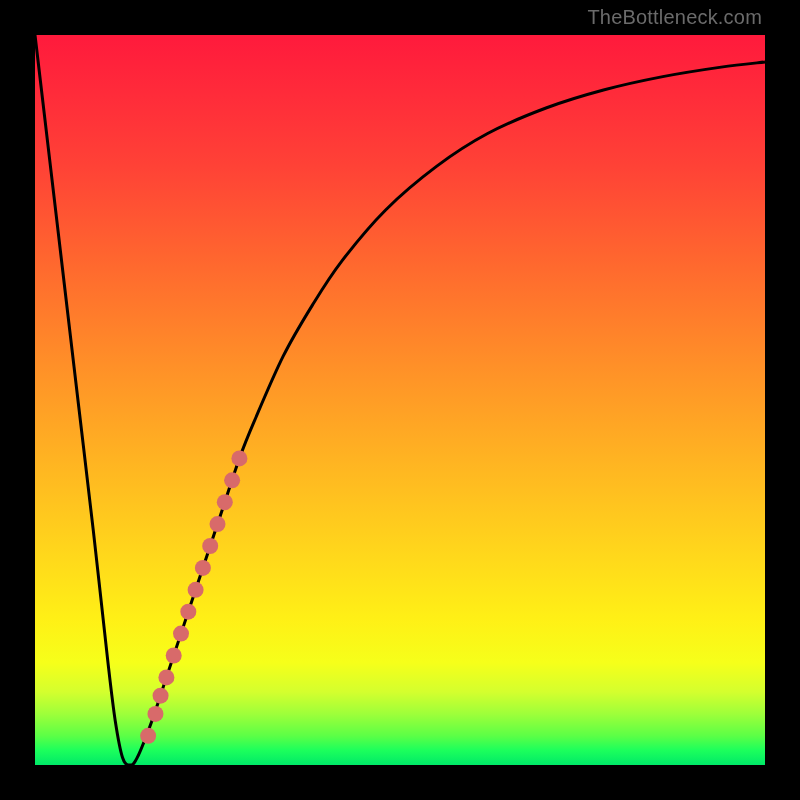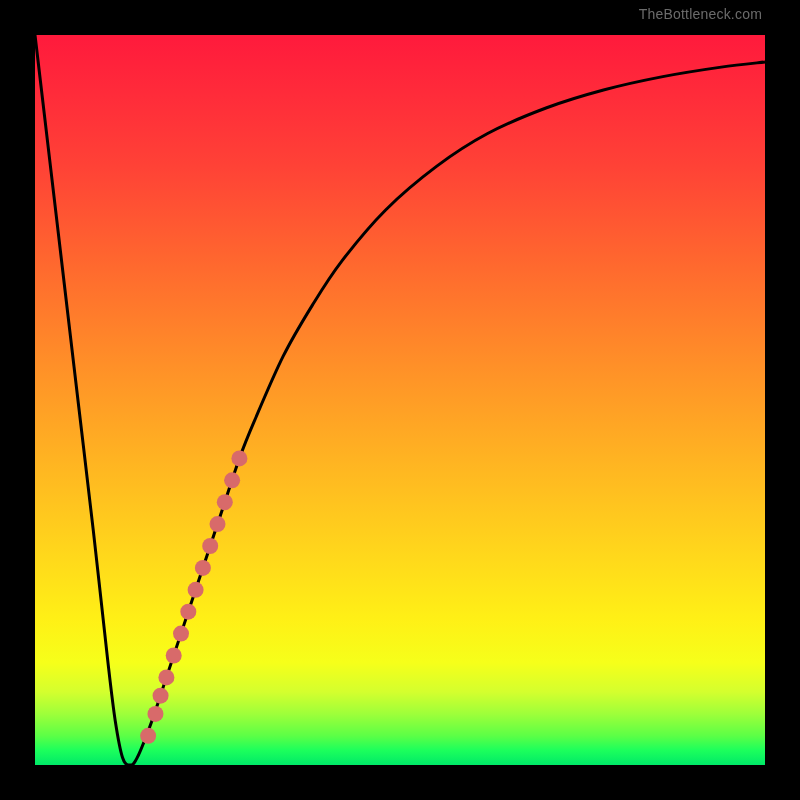--- a/index.html
+++ b/index.html
@@ -40,21 +40,21 @@
       #5cff46 96%,
       #1cff5c 98%,
       #00e968 100%
     );
   }
   .attribution {
     position: absolute;
     top: 6px;
     right: 38px;
     color: #6b6b6b;
-    font-size: 14px;
+    font-size: 20px;
     font-weight: 500;
     letter-spacing: 0.2px;
     user-select: none;
   }
   svg.curve {
     position: absolute;
     left: 0;
     top: 0;
     width: 730px;
     height: 730px;

